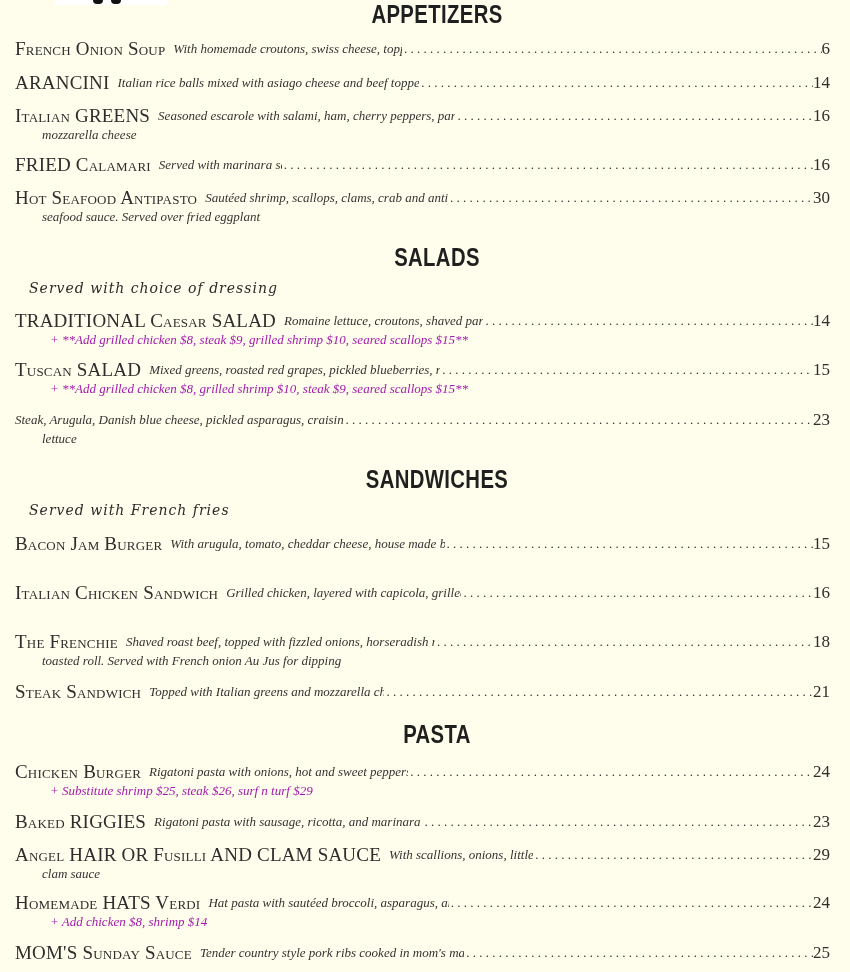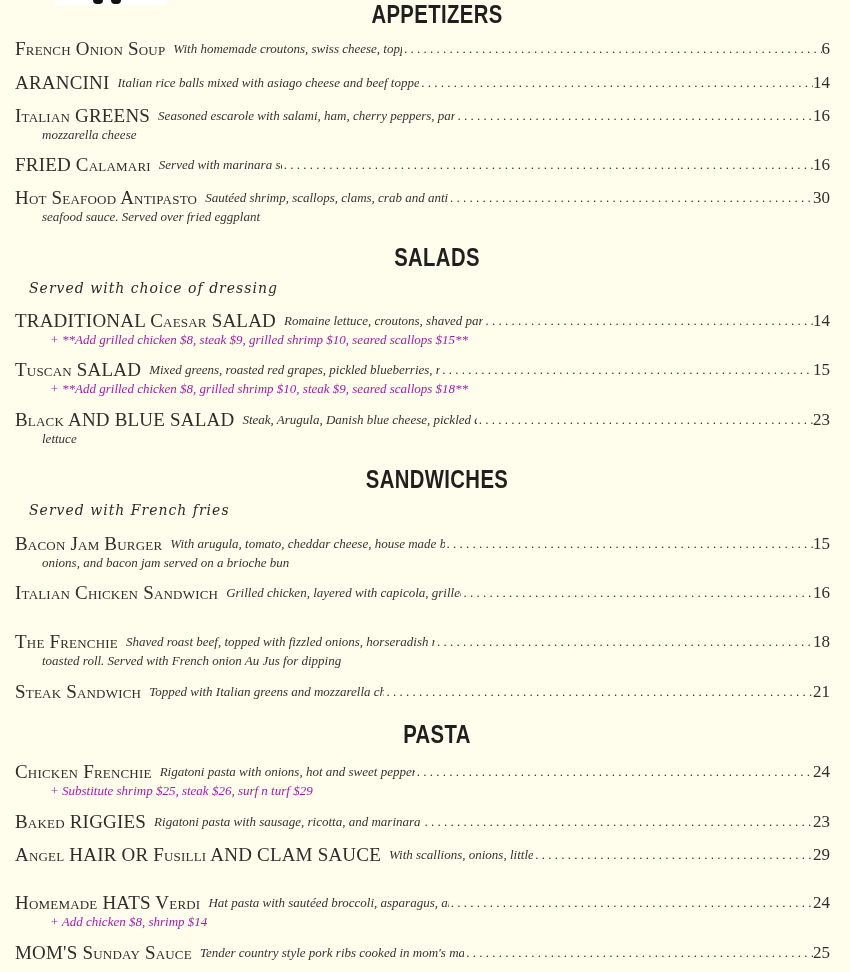--- a/index.html
+++ b/index.html
@@ -156,45 +156,43 @@
     </div>
   <div class="addon">+ **Add grilled chicken $8, steak $9, grilled shrimp $10, seared scallops $15**</div>
 </div>
 <div class="item" style="top:359px">
   <div class="row">
       <span class="name">Tuscan SALAD</span>
       <span class="desc">Mixed greens, roasted red grapes, pickled blueberries, red onion, goat cheese, candied walnuts</span>
       <span class="dots"></span>
       <span class="price">15</span>
     </div>
-  <div class="addon">+ **Add grilled chicken $8, grilled shrimp $10, steak $9, seared scallops $18**</div>
+  <div class="addon">+ **Add grilled chicken $8, grilled shrimp $10, steak $9, seared scallops $15**</div>
 </div>
 <div class="item" style="top:409px">
   <div class="row">
-      <span class="name">Black AND BLUE SALAD</span>
       <span class="desc">Steak, Arugula, Danish blue cheese, pickled asparagus, craisins, poached pears, and</span>
       <span class="dots"></span>
       <span class="price">23</span>
     </div>
   <div class="cont">lettuce</div>
 </div>
 
 <div class="section" style="top:465px">
   <h2 class="section-title">SANDWICHES</h2>
   <div class="section-sub">Served with French fries</div>
 </div>
 
 <div class="item" style="top:533px">
   <div class="row">
       <span class="name">Bacon Jam Burger</span>
       <span class="desc">With arugula, tomato, cheddar cheese, house made beer-battered mushrooms, caramelized</span>
       <span class="dots"></span>
       <span class="price">15</span>
     </div>
-  <div class="cont">onions, and bacon jam served on a brioche bun</div>
 </div>
 <div class="item" style="top:582px">
   <div class="row">
       <span class="name">Italian Chicken Sandwich</span>
       <span class="desc">Grilled chicken, layered with capicola, grilled zucchini, fresh mozzarella, tomato,</span>
       <span class="dots"></span>
       <span class="price">16</span>
     </div>
 </div>
 <div class="item" style="top:631px">
@@ -214,21 +212,21 @@
       <span class="price">21</span>
     </div>
 </div>
 
 <div class="section" style="top:720px">
   <h2 class="section-title">PASTA</h2>
 </div>
 
 <div class="item" style="top:761px">
   <div class="row">
-      <span class="name">Chicken Frenchie</span>
+      <span class="name">Chicken Burger</span>
       <span class="desc">Rigatoni pasta with onions, hot and sweet peppers in a marinara cream sauce</span>
       <span class="dots"></span>
       <span class="price">24</span>
     </div>
   <div class="addon">+ Substitute shrimp $25, steak $26, surf n turf $29</div>
 </div>
 <div class="item" style="top:811px">
   <div class="row">
       <span class="name">Baked RIGGIES</span>
       <span class="desc">Rigatoni pasta with sausage, ricotta, and marinara sauce topped mozzarella cheese</span>
@@ -236,20 +234,21 @@
       <span class="price">23</span>
     </div>
 </div>
 <div class="item" style="top:844px">
   <div class="row">
       <span class="name">Angel HAIR OR Fusilli AND CLAM SAUCE</span>
       <span class="desc">With scallions, onions, little neck and cockle clams, served in a</span>
       <span class="dots"></span>
       <span class="price">29</span>
     </div>
+  <div class="cont">clam sauce</div>
 </div>
 <div class="item" style="top:892px">
   <div class="row">
       <span class="name">Homemade HATS Verdi</span>
       <span class="desc">Hat pasta with sautéed broccoli, asparagus, and spinach tossed in alfredo sauce</span>
       <span class="dots"></span>
       <span class="price">24</span>
     </div>
   <div class="addon">+ Add chicken $8, shrimp $14</div>
 </div>

